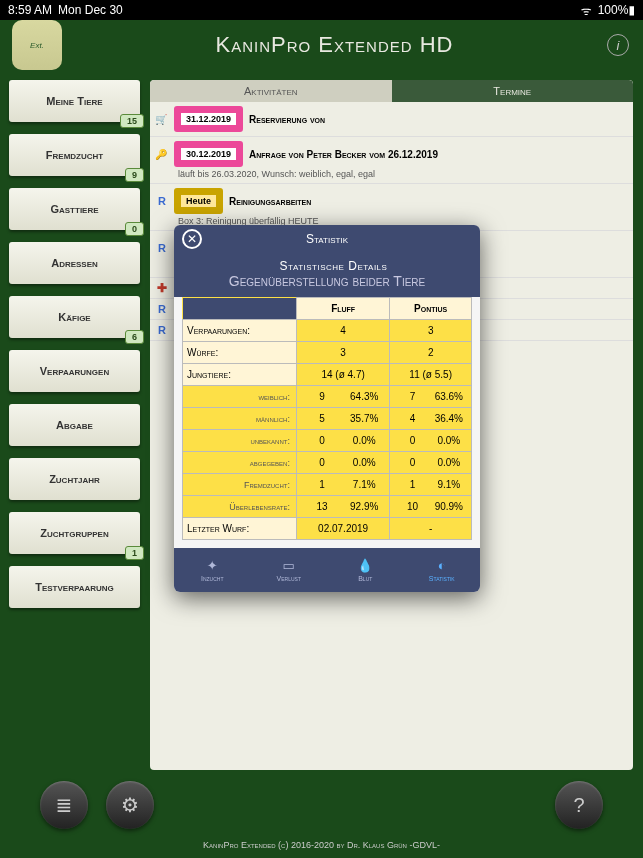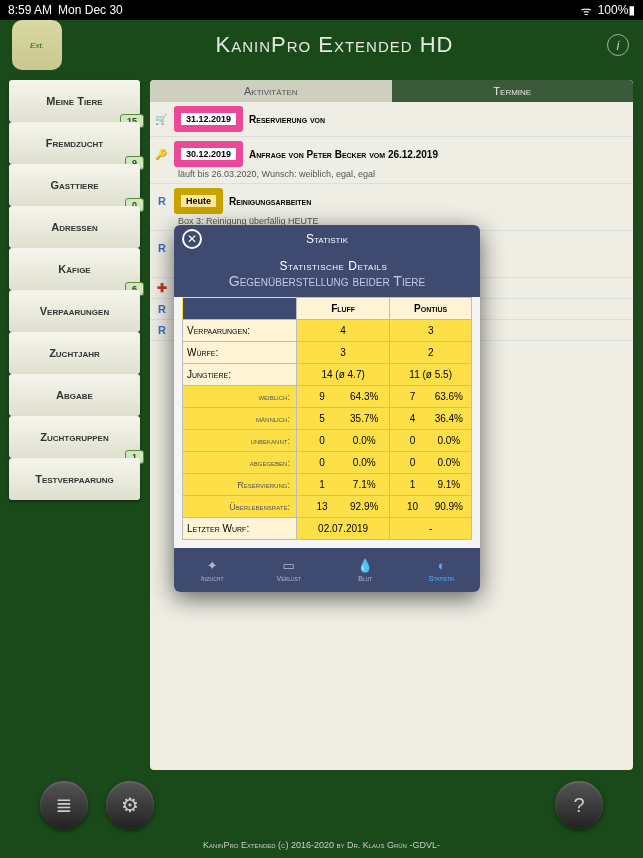--- a/index.html
+++ b/index.html
@@ -38,21 +38,21 @@
   }
   .info-btn {
     width: 22px; height: 22px; border: 1px solid #aaa; border-radius: 50%;
     margin-right: 14px; display:flex;align-items:center;justify-content:center;
     color:#ccc; font-style: italic; font-size: 13px;
   }
   .body {
     flex: 1; display: flex; min-height: 0;
   }
   .sidebar {
-    width: 140px; display: flex; flex-direction: column; gap: 0;
+    width: 140px; display: flex; flex-direction: column; gap: 12px;
     padding: 10px 0 10px 9px;
   }
   .nav-item {
     position: relative;
     background: linear-gradient(#f5f5ec,#e0e0d0);
     height: 42px; border-radius: 3px;
     display:flex; align-items:center; justify-content:center;
     font-variant: small-caps; font-size: 11px; font-weight: 600;
     color: #333; box-shadow: 0 2px 3px rgba(0,0,0,.4);
   }
@@ -170,22 +170,22 @@
   </div>
 
   <div class="body">
     <div class="sidebar" id="sidebar">
         <div class="nav-item">Meine Tiere<div class="nav-badge">15</div></div>
         <div class="nav-item">Fremdzucht<div class="nav-badge">9</div></div>
         <div class="nav-item">Gasttiere<div class="nav-badge">0</div></div>
         <div class="nav-item">Adressen</div>
         <div class="nav-item">Käfige<div class="nav-badge">6</div></div>
         <div class="nav-item">Verpaarungen</div>
+        <div class="nav-item">Abgabe</div>
         <div class="nav-item">Zuchtjahr</div>
-        <div class="nav-item">Abgabe</div>
         <div class="nav-item">Zuchtgruppen<div class="nav-badge">1</div></div>
         <div class="nav-item">Testverpaarung</div>
       </div>
     <div class="main">
       <div class="tabs">
         <div class="tab inactive">Aktivitäten</div>
         <div class="tab active">Termine</div>
       </div>
       <div class="list" id="list">
           <div class="list-row">
@@ -336,21 +336,21 @@
             </div>
           </td>
           <td>
             <div class="splitcell">
               <span>0</span>
               <span>0.0%</span>
             </div>
           </td>
         </tr>
         <tr>
-          <td class="row-label sub">Reservierung:</td>
+          <td class="row-label sub">Fremdzucht:</td>
           <td>
             <div class="splitcell">
               <span>1</span>
               <span>7.1%</span>
             </div>
           </td>
           <td>
             <div class="splitcell">
               <span>1</span>
               <span>9.1%</span>

